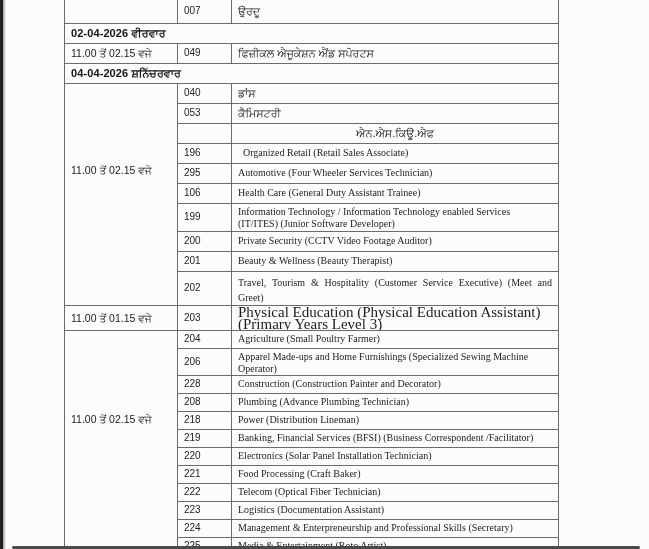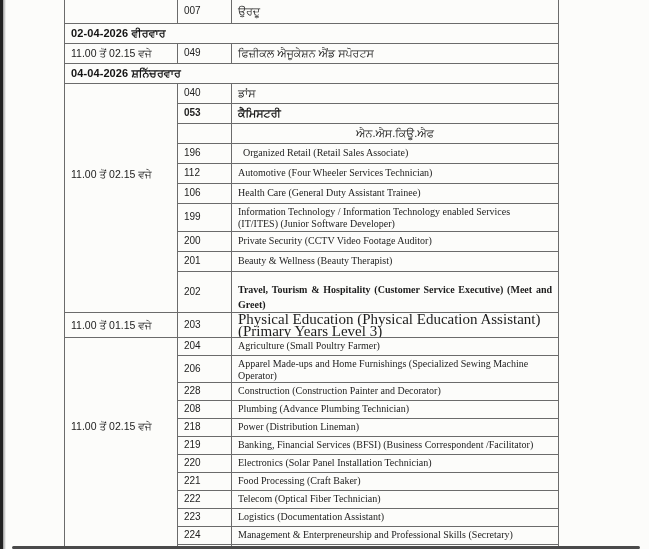--- a/index.html
+++ b/index.html
@@ -53,21 +53,21 @@
     font-family:"Liberation Sans", sans-serif;
     font-size:10px;color:#222;
   }
   td.subject-cell{color:#1c1c1c;}
   td.subject-cell.punjabi{
     font-family:"Liberation Sans", sans-serif;
     font-size:11px;
   }
   td.subject-cell.center{text-align:center;}
   td.subject-cell.multiline{vertical-align:top;padding-top:2px;line-height:12px;}
-  td.subject-cell.spread{vertical-align:top;padding-top:10px;line-height:15px;font-weight:bold;}
+  td.subject-cell.spread{vertical-align:top;padding-top:3px;line-height:15px;}
   td.subject-cell.indent{padding-left:11px;}
   td.subject-cell.small{font-size:15px;}
   .jline{text-align:justify;text-align-last:justify;}
 </style>
 </head>
 <body>
 
 <div class="scan-edge"></div>
 <div class="scan-edge-soft"></div>
 
@@ -92,34 +92,34 @@
         <td class="subject-cell punjabi">ਫਿਜ਼ੀਕਲ ਐਜੂਕੇਸ਼ਨ ਐਂਡ ਸਪੋਰਟਸ</td>
       </tr>
       <tr style="height: 20px;">
         <td class="date-cell" colspan="3">04-04-2026 ਸ਼ਨਿੱਚਰਵਾਰ</td>
       </tr>
       <tr style="height: 20px;">
         <td class="time-cell tall" rowspan="10">11.00 ਤੋਂ 02.15 ਵਜੇ</td>
         <td class="code-cell">040</td>
         <td class="subject-cell punjabi">ਡਾਂਸ</td>
       </tr>
-      <tr style="height: 20px; font-weight: bold;">
+      <tr style="height: 20px;">
         <td class="code-cell">053</td>
         <td class="subject-cell punjabi">ਕੈਮਿਸਟਰੀ</td>
       </tr>
       <tr style="height: 20px;">
         <td class="code-cell"></td>
         <td class="subject-cell punjabi center">ਐਨ.ਐਸ.ਕਿਊ.ਐਫ</td>
       </tr>
       <tr style="height: 20px;">
         <td class="code-cell">196</td>
         <td class="subject-cell indent">Organized Retail (Retail Sales Associate)</td>
       </tr>
       <tr style="height: 20px;">
-        <td class="code-cell">112</td>
+        <td class="code-cell">295</td>
         <td class="subject-cell">Automotive (Four Wheeler Services Technician)</td>
       </tr>
       <tr style="height: 20px;">
         <td class="code-cell">106</td>
         <td class="subject-cell">Health Care (General Duty Assistant Trainee)</td>
       </tr>
       <tr style="height: 28px;">
         <td class="code-cell">199</td>
         <td class="subject-cell multiline">
           <div>Information Technology / Information Technology enabled Services</div>

